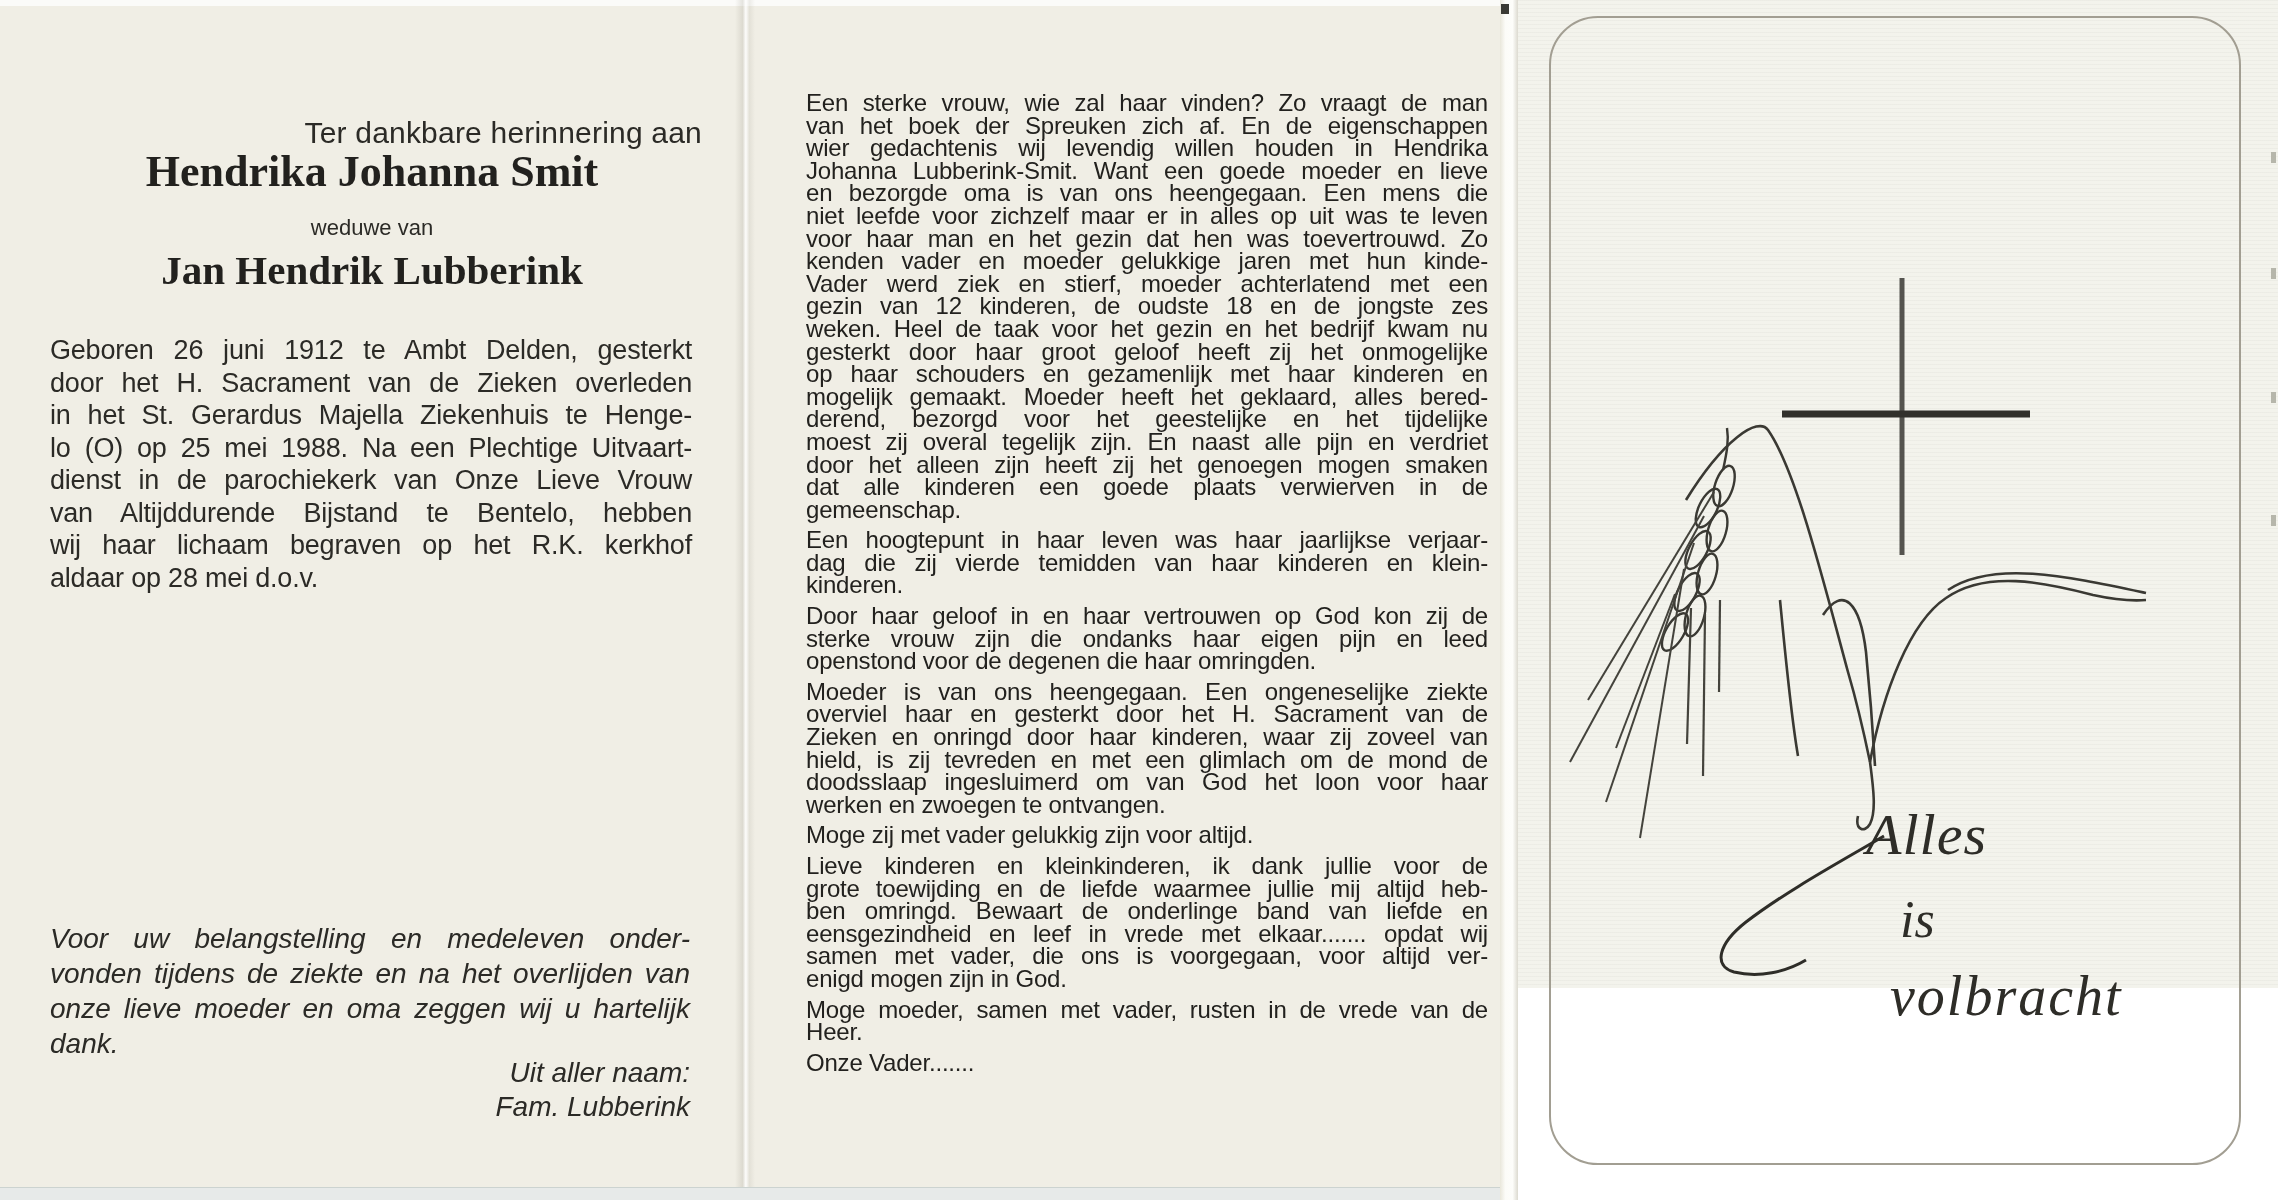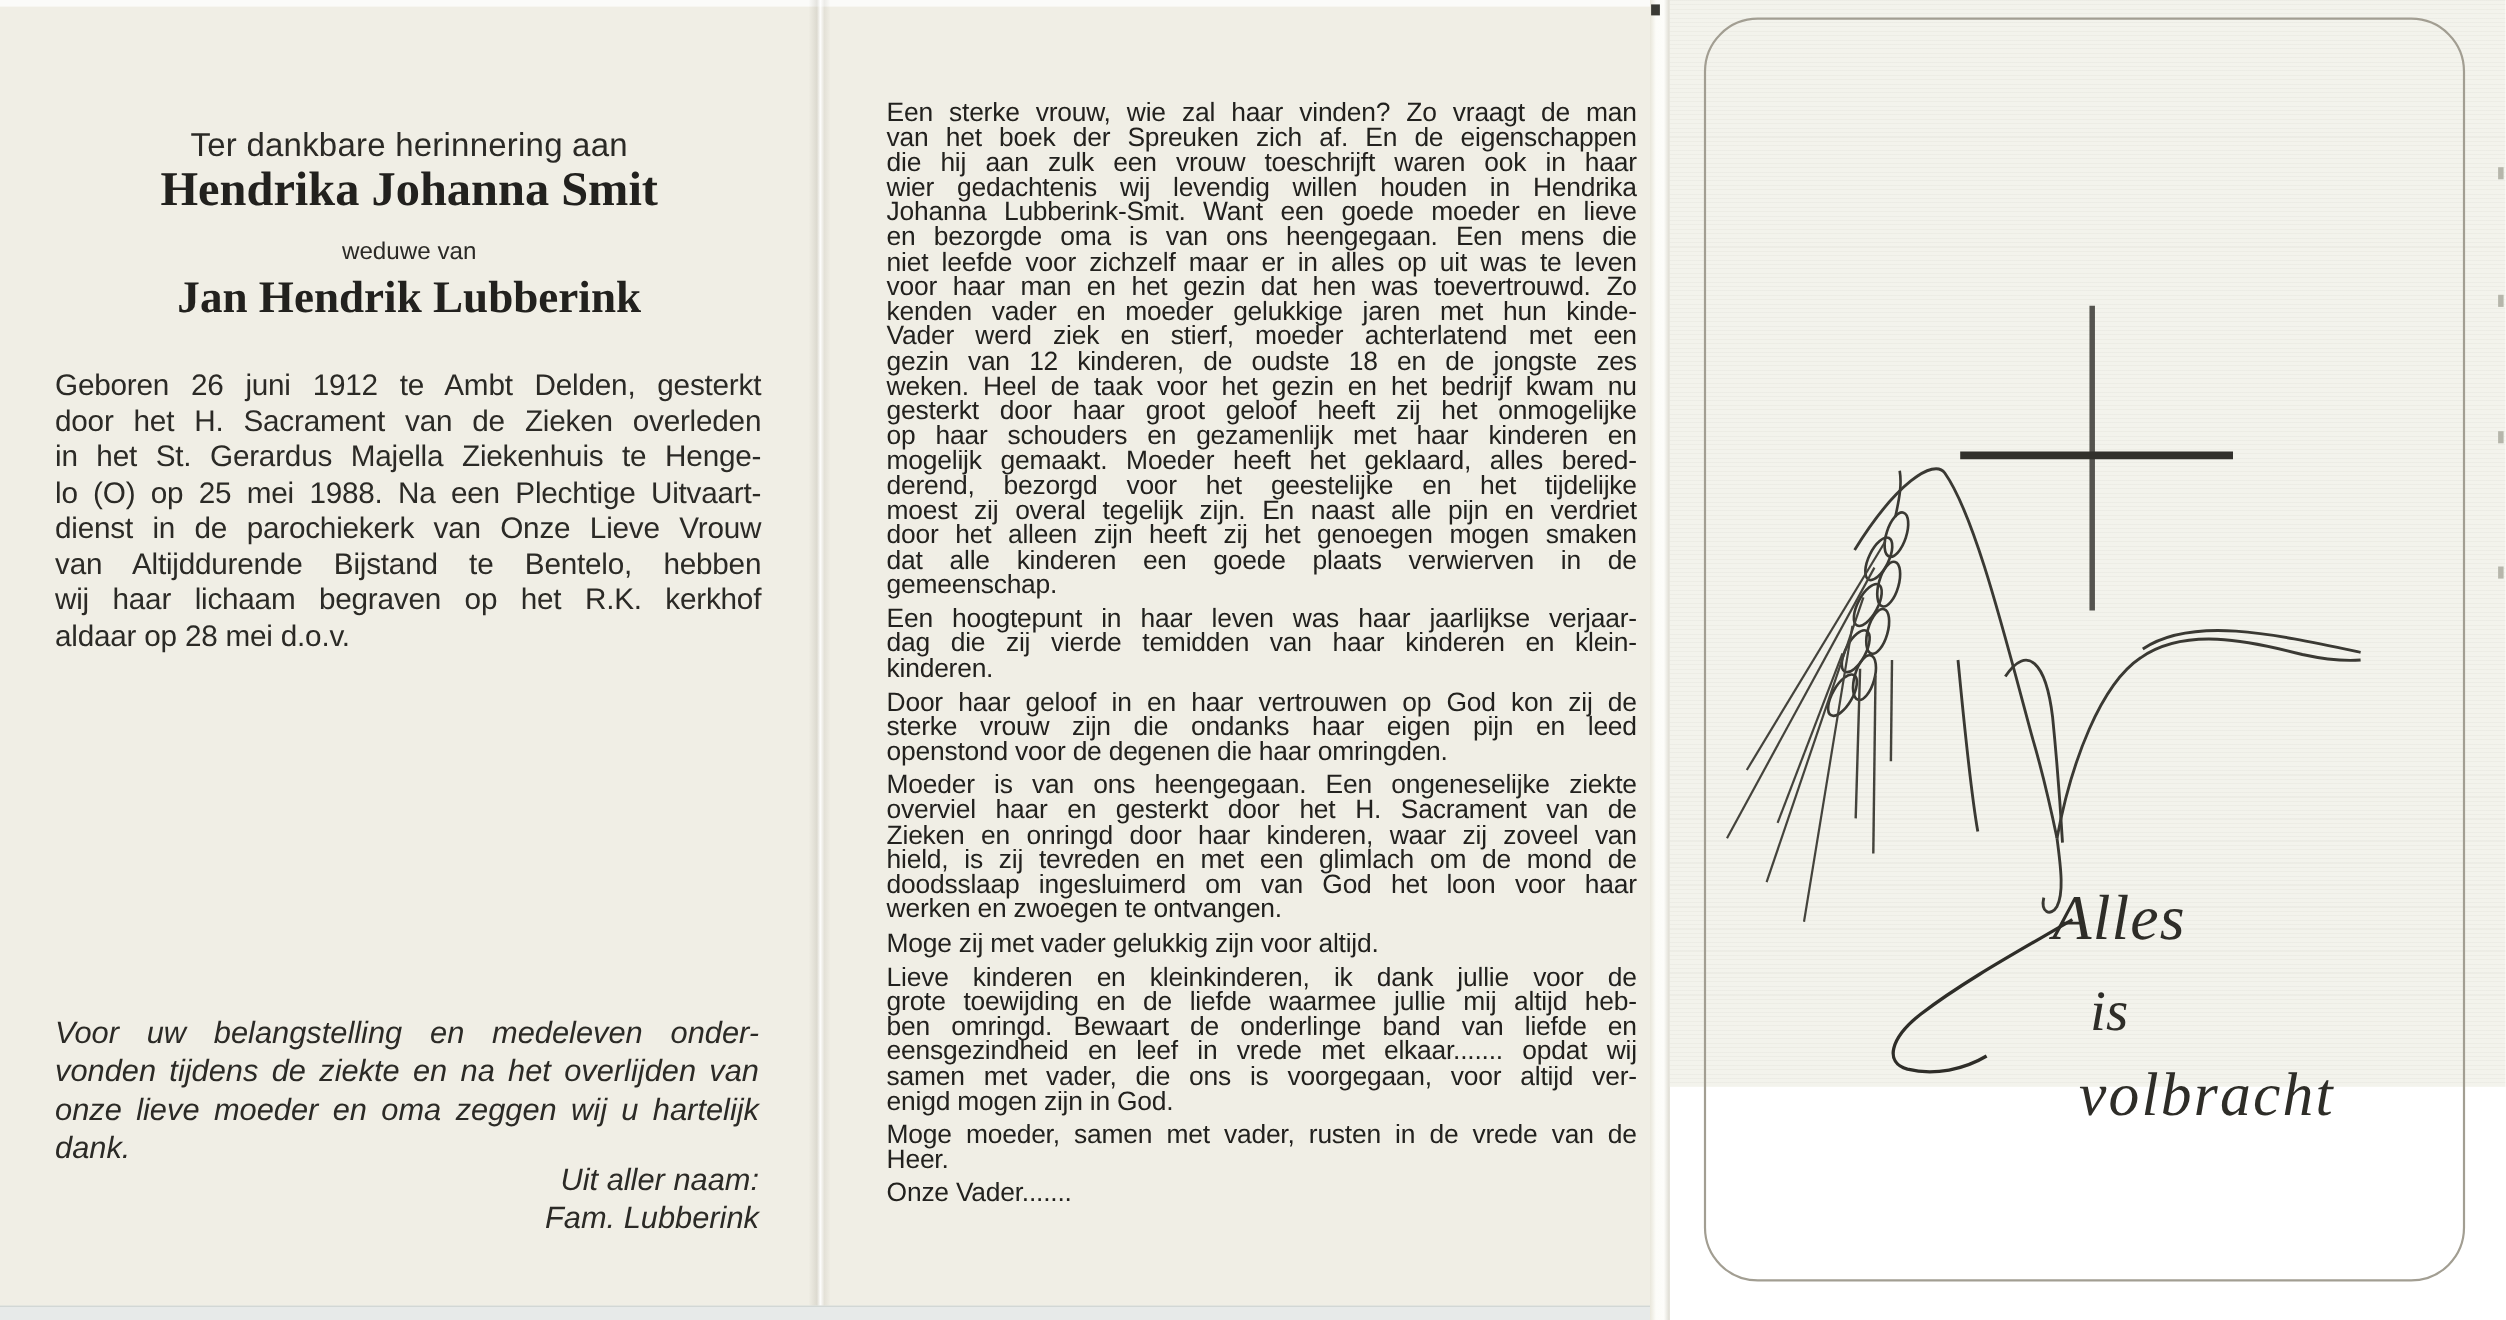--- a/index.html
+++ b/index.html
@@ -26,21 +26,21 @@
   .fold{
     position:absolute;left:735px;top:0;width:20px;height:1187px;
     background:linear-gradient(90deg,rgba(0,0,0,0) 0%,rgba(150,146,132,.22) 38%,rgba(255,255,255,.85) 54%,rgba(150,146,132,.14) 72%,rgba(0,0,0,0) 100%);
   }
   .gap{
     position:absolute;left:1500px;top:0;width:18px;height:1200px;
     background:linear-gradient(90deg,#e9e7db 0%,#fcfcf8 30%,#fdfdfa 70%,#dcdad0 100%);
   }
   
   .lp-head{position:absolute;left:42px;width:660px;text-align:center;}
-  .lp-intro{top:116px;font-size:30px;letter-spacing:.2px;}
+  .lp-intro{top:116px;font-size:30px;letter-spacing:.2px;text-align:right;}
   .lp-name{top:146px;font-family:"Liberation Serif",serif;font-weight:bold;font-size:44px;color:var(--ink-bold);}
   .lp-rel{top:215px;font-size:22px;}
   .lp-spouse{top:246px;font-family:"Liberation Serif",serif;font-weight:bold;font-size:41px;color:var(--ink-bold);}
   .bio{
     position:absolute;left:50px;top:334px;width:642px;
     font-size:27px;line-height:32.5px;letter-spacing:-0.2px;
   }
   .thanks{
     position:absolute;left:50px;top:921px;width:640px;
     font-style:italic;font-size:28px;line-height:35px;
@@ -120,21 +120,20 @@
       </div>
     </div>
 
     <div class="fold"></div>
 
     <div>
       <div class="memorial">
           <div class="para">
             <div class="jline">Een sterke vrouw, wie zal haar vinden? Zo vraagt de man</div>
             <div class="jline">van het boek der Spreuken zich af. En de eigenschappen</div>
-            <div class="jline">die hij aan zulk een vrouw toeschrijft waren ook in haar</div>
             <div class="jline">wier gedachtenis wij levendig willen houden in Hendrika</div>
             <div class="jline">Johanna Lubberink-Smit. Want een goede moeder en lieve</div>
             <div class="jline">en bezorgde oma is van ons heengegaan. Een mens die</div>
             <div class="jline">niet leefde voor zichzelf maar er in alles op uit was te leven</div>
             <div class="jline">voor haar man en het gezin dat hen was toevertrouwd. Zo</div>
             <div class="jline">kenden vader en moeder gelukkige jaren met hun kinde-</div>
             <div class="jline">Vader werd ziek en stierf, moeder achterlatend met een</div>
             <div class="jline">gezin van 12 kinderen, de oudste 18 en de jongste zes</div>
             <div class="jline">weken. Heel de taak voor het gezin en het bedrijf kwam nu</div>
             <div class="jline">gesterkt door haar groot geloof heeft zij het onmogelijke</div>

